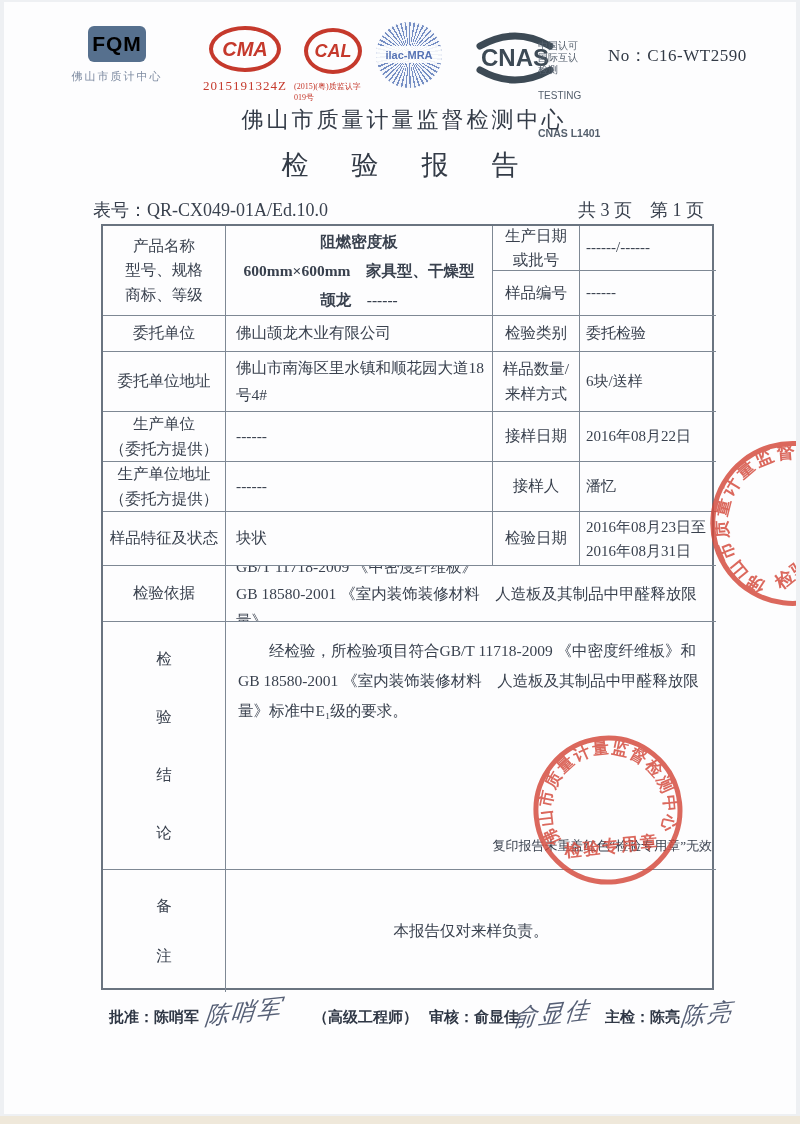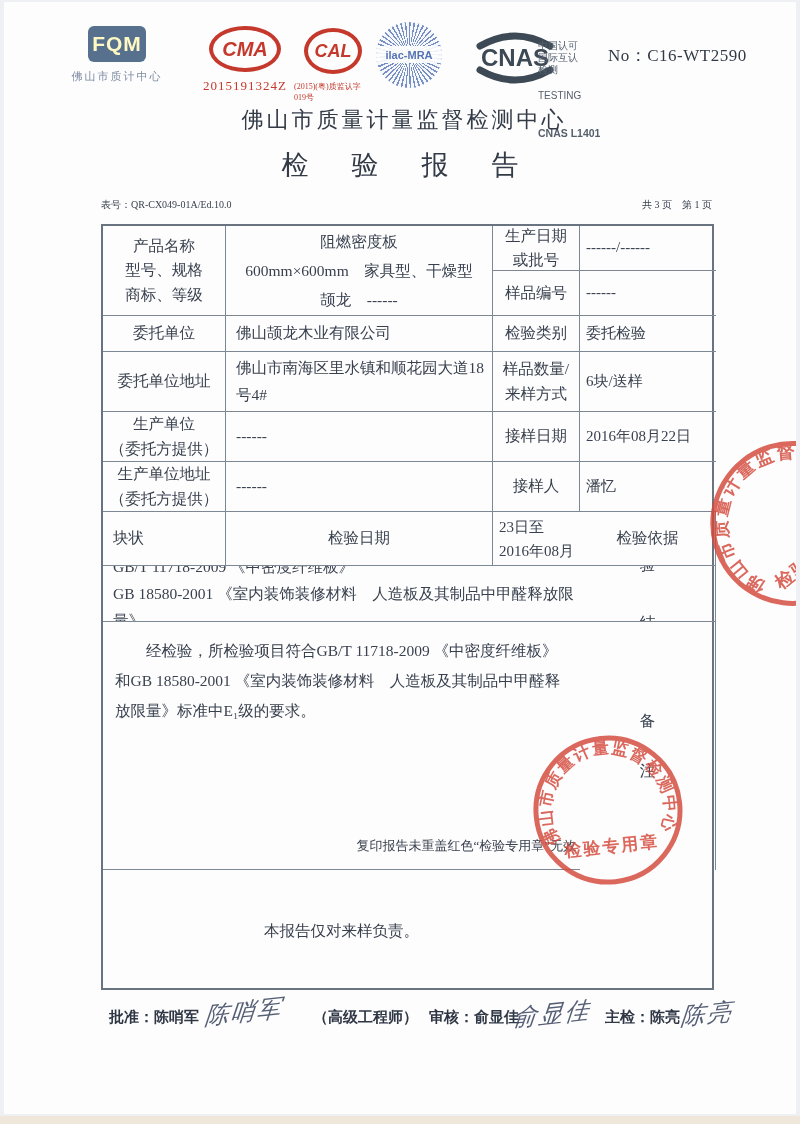--- a/index.html
+++ b/index.html
@@ -14,21 +14,21 @@
     position:absolute;left:4px;top:2px;width:792px;height:1112px;
     background:#fdfdfe;
     overflow:hidden;
   }
   .bottom-strip{position:absolute;left:0;bottom:0;width:800px;height:8px;background:#efe8da;}
 
   
   .hdr-el{position:absolute;}
   .fqm{left:58px;top:24px;width:110px;text-align:center;}
   .fqm-box{width:58px;height:36px;margin:0 auto;background:#56708e;border-radius:6px;
-    color:#fef9c3;font-family:"Liberation Sans",sans-serif;font-weight:bold;font-size:21px;
+    color:#000000;font-family:"Liberation Sans",sans-serif;font-weight:bold;font-size:21px;
     display:flex;align-items:center;justify-content:center;letter-spacing:1px;}
   .fqm-cap{margin-top:7px;font-size:11px;color:#7c8aa0;letter-spacing:2px;}
 
   .cma{left:198px;top:24px;width:86px;text-align:center;}
   .oval{margin:0 auto;border:4px solid #c5392c;border-radius:50%;
     display:flex;align-items:center;justify-content:center;
     color:#c5392c;font-family:"Liberation Sans",sans-serif;font-weight:bold;}
   .cma .oval{width:64px;height:38px;font-size:20px;font-style:italic;}
   .cma-num{margin-top:6px;font-size:13px;color:#c5392c;letter-spacing:1px;font-family:"Liberation Serif",serif;}
 
@@ -48,21 +48,21 @@
   .cnas-cap .en{font-weight:normal;display:block;margin-top:14px;}
   .cnas-cap .cert{font-weight:bold;font-size:10.5px;display:block;margin-top:13px;}
 
   .report-no{left:604px;top:42px;font-size:17px;color:#333b47;letter-spacing:.5px;}
 
   
   .org-title{position:absolute;left:0;top:103px;width:800px;text-align:center;
     font-size:22px;letter-spacing:3px;color:#333b47;}
   .report-title{position:absolute;left:0;top:145px;width:800px;text-align:center;
     font-size:27px;letter-spacing:8px;color:#333b47;}
-  .meta-row{position:absolute;left:97px;top:196px;width:613px;font-size:10px;color:#39414e;}
+  .meta-row{position:absolute;left:89px;top:196px;width:613px;font-size:18px;color:#39414e;}
   .meta-row .pg{position:absolute;right:2px;top:0;}
 
   
   .report-table{
     position:absolute;left:97px;top:222px;width:613px;height:766px;
     display:grid;
     grid-template-columns:123px 267px 87px 136px;
     grid-template-rows:45px 45px 36px 60px 50px 50px 54px 56px 248px 122px;
     border:2px solid #6a7480;
     box-sizing:border-box;
@@ -78,21 +78,21 @@
     overflow:hidden;
   }
   .no-r{border-right:none;}
   .no-b{border-bottom:none;}
   .rs2{grid-row:span 2;}
   .cs3{grid-column:span 3;}
   .left{justify-content:flex-start;text-align:left;padding-left:10px;}
   .small{font-size:15px;padding-left:6px;padding-right:2px;}
   .vlab-c{line-height:58px;}
   .vlab-r{line-height:50px;}
-  .prod-val{line-height:29px;}
+  .prod-val{line-height:29px;font-weight:bold;}
 
   
   .concl{position:relative;display:block;text-align:left;padding:14px 14px 0 12px;white-space:normal;}
   .concl-text{font-size:15.5px;line-height:1.95;text-indent:2em;white-space:normal;}
   .concl-date{position:absolute;top:178px;right:44px;font-size:16.5px;letter-spacing:2px;color:#333b47;}
   .concl-note{position:absolute;top:214px;right:4px;font-size:13px;color:#39414e;}
 
   
   .stamp{position:absolute;z-index:5;opacity:.82;}
   .stamp-main{left:522px;top:726px;transform:rotate(-6deg);}
@@ -185,20 +185,21 @@
     <div class="cell left">------</div>
     <div class="cell">接样日期</div>
     <div class="cell no-r left small">2016年08月22日</div>
 
     <div class="cell">生产单位地址
 （委托方提供）</div>
     <div class="cell left">------</div>
     <div class="cell">接样人</div>
     <div class="cell no-r left small">潘忆</div>
 
+    <div class="cell">样品特征及状态</div>
     <div class="cell left">块状</div>
     <div class="cell">检验日期</div>
     <div class="cell no-r left small" style="line-height:1.6;">2016年08月23日至
 2016年08月31日</div>
 
     <div class="cell">检验依据</div>
     <div class="cell cs3 no-r left" style="line-height:1.75;">GB/T 11718-2009 《中密度纤维板》
 GB 18580-2001 《室内装饰装修材料　人造板及其制品中甲醛释放限量》</div>
 
     <div class="cell vlab-c">检

